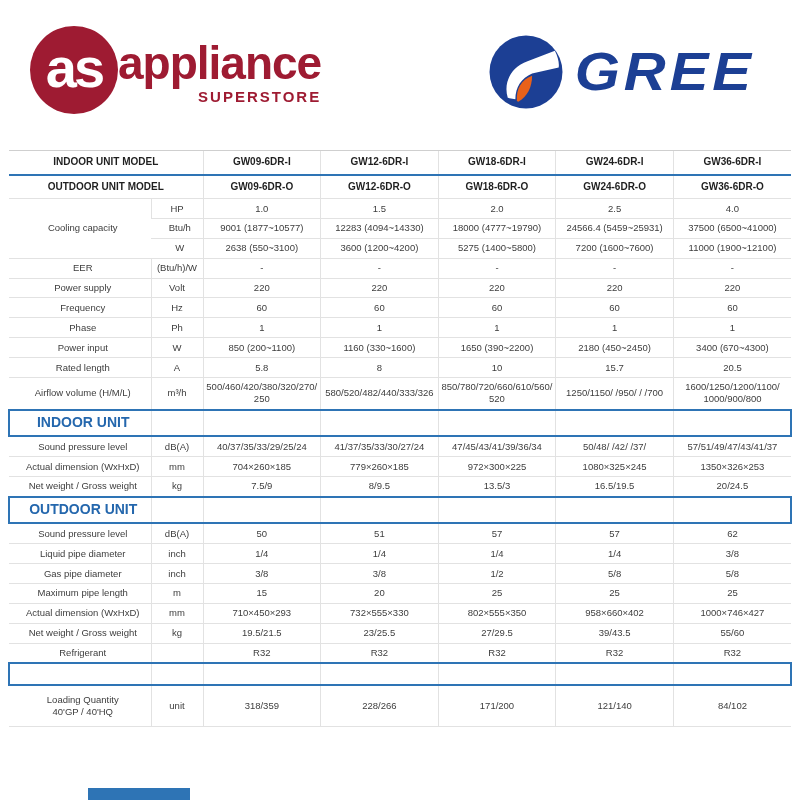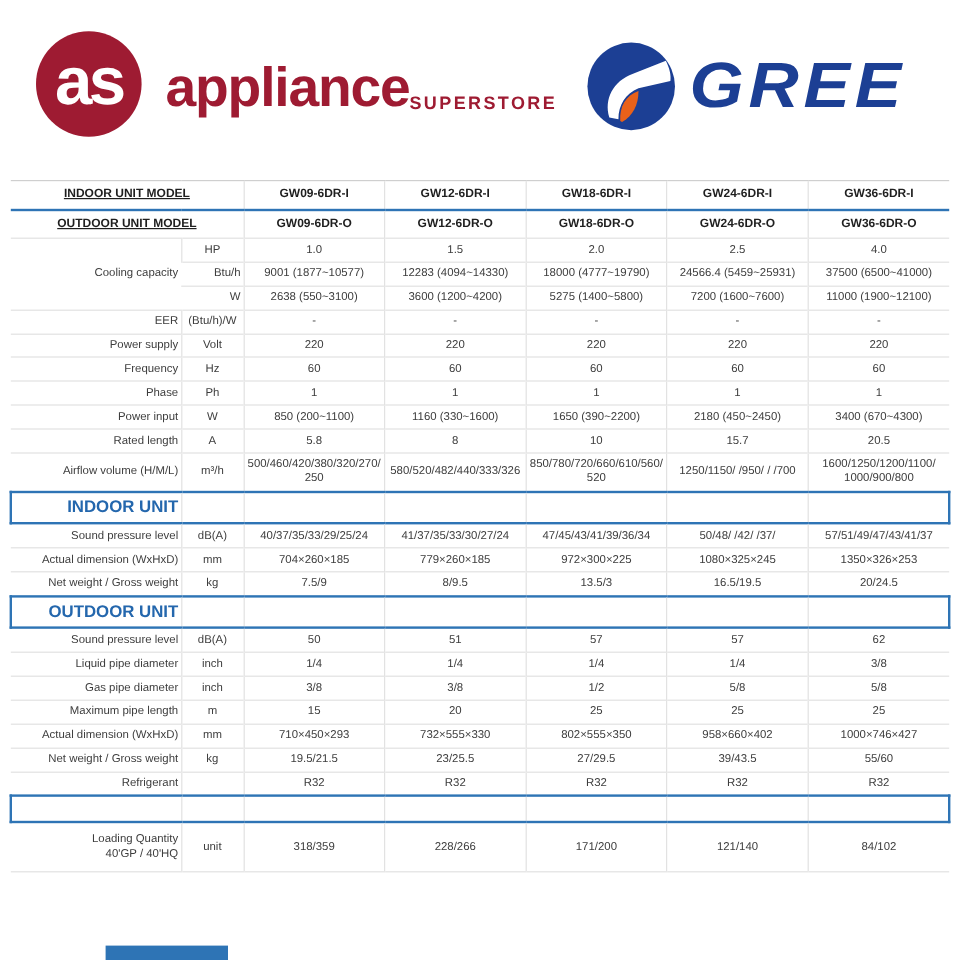--- a/index.html
+++ b/index.html
@@ -12,46 +12,46 @@
     --line:#e2e2e2;
   }
   *{box-sizing:border-box;margin:0;padding:0;}
   html,body{width:800px;height:800px;background:#fff;overflow:hidden;
     font-family:"Liberation Sans",sans-serif;color:var(--txt);}
   .page{position:relative;width:800px;height:800px;}
 
   
   .logo-row{display:flex;justify-content:space-between;align-items:flex-start;
     padding:26px 45px 0 30px;height:150px;}
-  .as-logo{display:flex;align-items:center;gap:20px;}
+  .as-logo{display:flex;align-items:center;gap:0;}
   .as-circle{width:88px;height:88px;border-radius:50%;background:var(--crimson);
     display:flex;align-items:center;justify-content:center;
     color:#fff;font-size:56px;font-weight:bold;letter-spacing:-3px;padding-bottom:6px;}
-  .as-words{display:flex;flex-direction:row;align-items:flex-end;margin-top:4px;}
+  .as-words{display:flex;flex-direction:column;align-items:flex-end;margin-top:4px;}
   .as-word{color:var(--crimson);font-size:46px;font-weight:bold;letter-spacing:-1px;line-height:1;}
   .as-sub{color:var(--crimson);font-size:15px;font-weight:bold;letter-spacing:2px;margin-top:2px;}
   .gree-logo{display:flex;align-items:center;gap:11px;margin-top:8px;}
   .gree-mark{width:76px;height:76px;}
   .gree-word{color:var(--gree-blue);font-size:58px;font-weight:bold;font-style:italic;
     letter-spacing:4px;line-height:1;transform:scaleY(.92);}
 
   
   .title{margin:22px 0 8px 8px;font-size:11px;font-weight:bold;color:#232323;letter-spacing:.3px;}
 
   
   table.spec{width:784px;margin-left:8px;border-collapse:collapse;table-layout:fixed;
     font-size:9.5px;color:var(--txt);}
   table.spec td{border-left:1px solid var(--line);border-top:1px solid var(--line);
     text-align:center;vertical-align:middle;padding:3.5px 2px;line-height:1.25;}
-  table.spec td:first-child{border-left:none;text-align:right;padding-left:8px;}
+  table.spec td:first-child{border-left:none;text-align:center;padding-left:8px;}
   table.spec tr:last-child td{border-bottom:1px solid var(--line);}
   td.unit{font-size:9.5px;}
   td.lbl{font-size:9.5px;}
   tr.model-row td{font-weight:bold;color:#1f1f1f;font-size:10px;padding:5px 2px;text-align:center;}
-  tr.model-row td:first-child{text-align:center;padding-left:2px;text-decoration:underline;}
+  tr.model-row td:first-child{text-align:center;padding-left:2px;}
   tr.indoor td{border-top:1px solid #cfcfcf;border-bottom:2.5px solid var(--accent);}
   tr.section td{border-top:2px solid var(--accent);border-bottom:2px solid var(--accent);
     height:22px;}
   tr.section td:first-child{border-left:2px solid var(--accent);}
   tr.section td:last-child{border-right:2px solid var(--accent);}
   td.section-lbl{color:var(--section-blue);font-weight:bold;font-size:14px;}
   tr.tall td{padding:8px 2px;}
   .wrapv{word-break:normal;}
 
   

